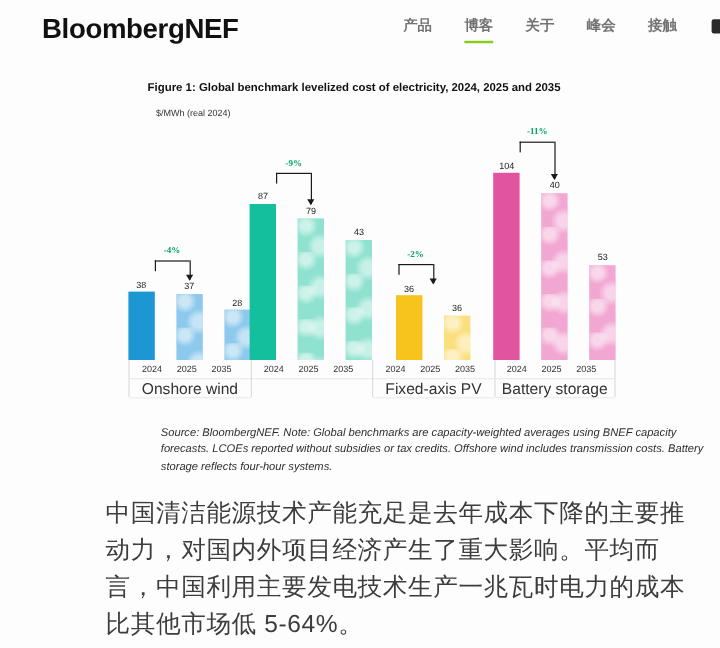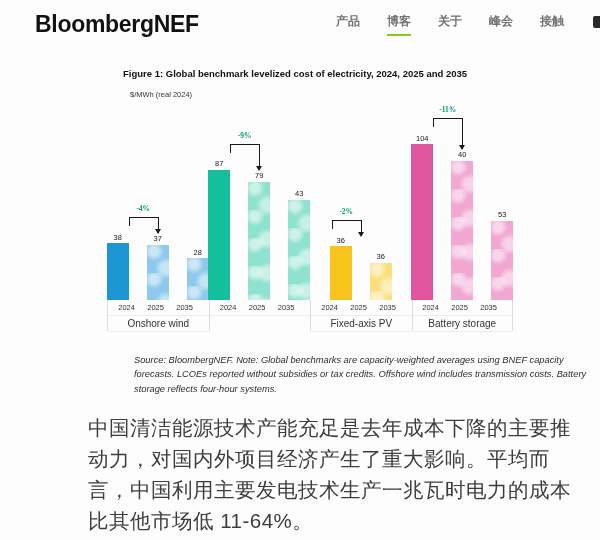--- a/index.html
+++ b/index.html
@@ -81,21 +81,21 @@
   }
   .axisbox{height:31px;border-left:1px solid #dcdcdc;}
   .group:last-child .axisbox{border-right:1px solid #dcdcdc;}
   .years{
     height:15px;display:flex;justify-content:center;gap:7px;align-items:center;
     border-bottom:1px solid #ececec;
   }
   .year{width:22px;font-size:7.5px;color:#333;white-space:nowrap;}
   .gname{
     height:15px;display:flex;align-items:center;justify-content:center;
-    font-size:10px;color:#333;border-bottom:1px solid #ececec;white-space:nowrap;
+    font-size:13px;color:#333;border-bottom:1px solid #ececec;white-space:nowrap;
   }
   .source{
     position:absolute;left:121px;top:340px;width:462px;margin:13px;
     font-size:9.3px;font-style:italic;color:#2e2e2e;line-height:1.55;
   }
   .cn{
     position:absolute;left:88px;top:412px;width:502px;margin:0;
     font-size:20.5px;line-height:31px;color:#3d3d3d;
     letter-spacing:0.5px;
   }
@@ -235,16 +235,16 @@
             <div class="years">
               <div class="year">2024</div>
               <div class="year">2025</div>
               <div class="year">2035</div>
             </div>
             <div class="gname">Battery storage</div>
           </div>
         </div>
       </div>
     <p class="source">Source: BloombergNEF. Note: Global benchmarks are capacity-weighted averages using BNEF capacity forecasts. LCOEs reported without subsidies or tax credits. Offshore wind includes transmission costs. Battery storage reflects four-hour systems.</p>
-    <p class="cn">中国清洁能源技术产能充足是去年成本下降的主要推动力，对国内外项目经济产生了重大影响。平均而言，中国利用主要发电技术生产一兆瓦时电力的成本比其他市场低 11-64%。</p>
+    <p class="cn">中国清洁能源技术产能充足是去年成本下降的主要推动力，对国内外项目经济产生了重大影响。平均而言，中国利用主要发电技术生产一兆瓦时电力的成本比其他市场低 5-64%。</p>
   </main>
 
 </div>
 
 </body></html>

